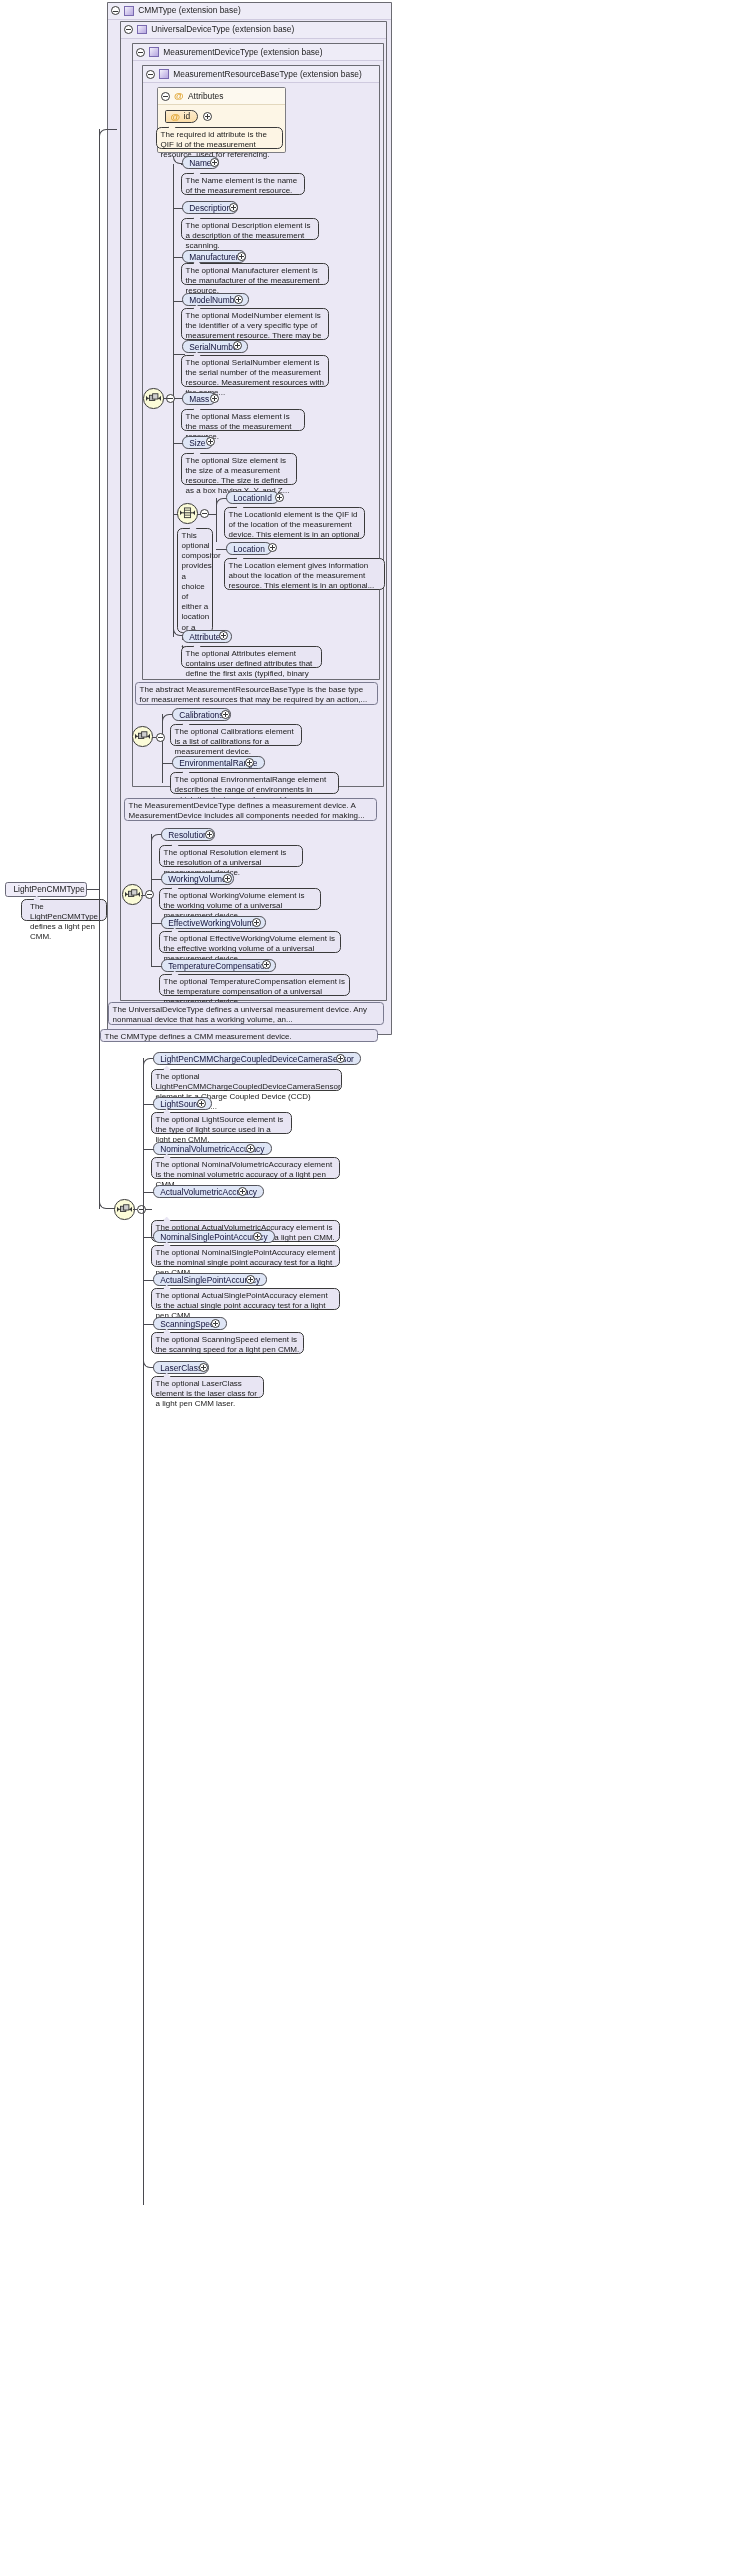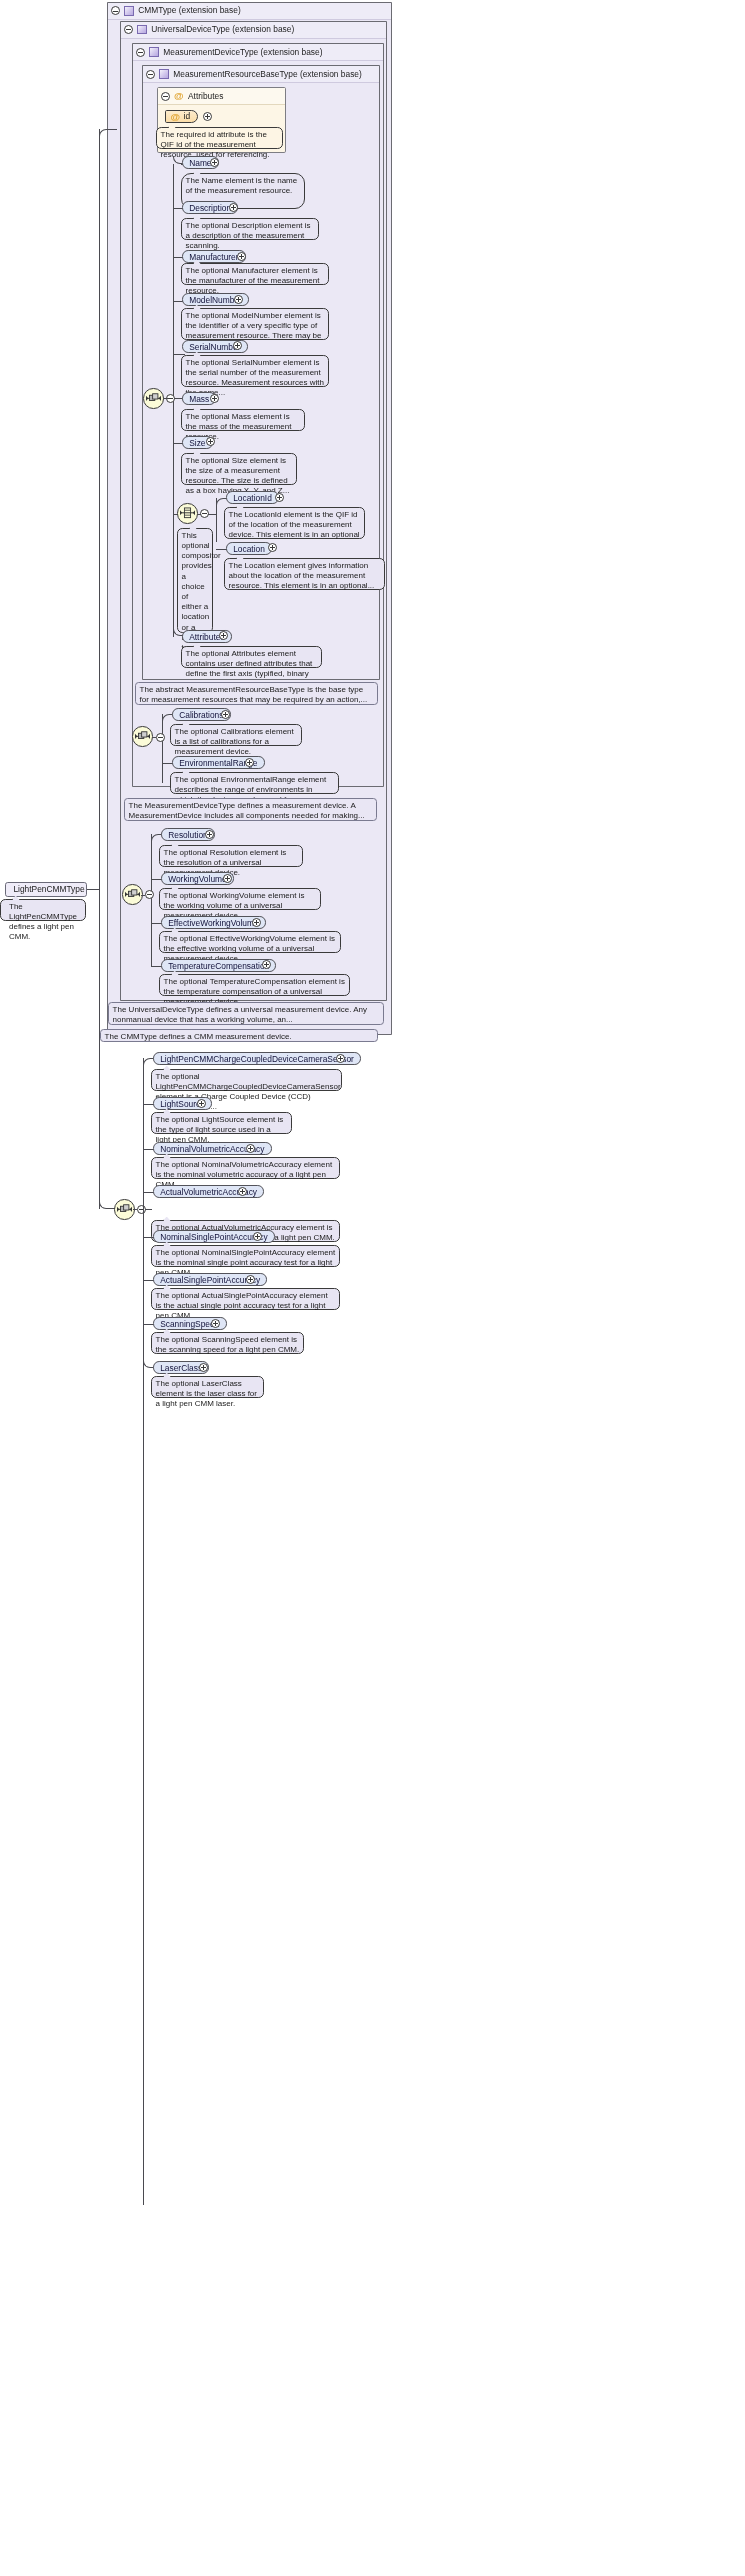--- a/index.html
+++ b/index.html
@@ -236,21 +236,21 @@
   </div>
   <div class="minusmark" style="left:166px; top:394px;"></div>
   <div class="ln lnh" style="left:163px; top:398px; width:5.3px;"></div>
 
   <div class="elbow" style="left:173px; top:156px; width:9px; height:8px;"></div>
   <div class="ln lnh" style="left:181px; top:164px; width:3.6px;"></div>
   <div class="elem" style="left:182px; top:156px;">
     <span>Name</span>
   </div>
   <div class="plusmark" style="left:210px; top:158px;"></div>
-  <div class="note" style="left:181px; top:173px; width:124px; height:36px;border-radius:10px;">
+  <div class="note" style="left:181px; top:173px; width:124px; height:22px;">
     <span class="tip"></span>
     <span>The Name element is the name of the measurement resource.</span>
   </div>
 
   <div class="ln lnh" style="left:173px; top:208px; width:11.6px;"></div>
   <div class="elem" style="left:182px; top:201px;">
     <span>Description</span>
   </div>
   <div class="plusmark" style="left:229px; top:203px;"></div>
   <div class="note" style="left:181px; top:218px; width:138px; height:22px;">
@@ -460,21 +460,21 @@
     <span>The UniversalDeviceType defines a universal measurement device. Any nonmanual device that has a working volume, an...</span>
   </div>
 
   <div class="summary" style="left:100px; top:1029px; width:278px; height:13.3px;">
     <span>The CMMType defines a CMM measurement device.</span>
   </div>
 
   <div class="root" style="left:5.3px; top:882px; width:82px;">
     <span>LightPenCMMType</span>
   </div>
-  <div class="note" style="left:0; top:899px; width:86px; height:22px;padding-left:8px;">
+  <div class="note" style="left:21px; top:899px; width:86px; height:22px;padding-left:8px;">
     <span class="tip"></span>
     <span>The LightPenCMMType defines a light pen CMM.</span>
   </div>
 
   <div class="ln lnh" style="left:87px; top:889px; width:12.4px;"></div>
   <div class="ln lnv" style="left:99px; top:129px; height:1080px;"></div>
   <div class="elbow-tl" style="left:99px; top:129px; width:10.7px; height:8px;"></div>
   <div class="ln lnh" style="left:108px; top:129px; width:9px;"></div>
   <div class="elbow" style="left:99px; top:1200px; width:10.7px; height:9px;"></div>
   <div class="ln lnh" style="left:108px; top:1208px; width:7.1px;"></div>

